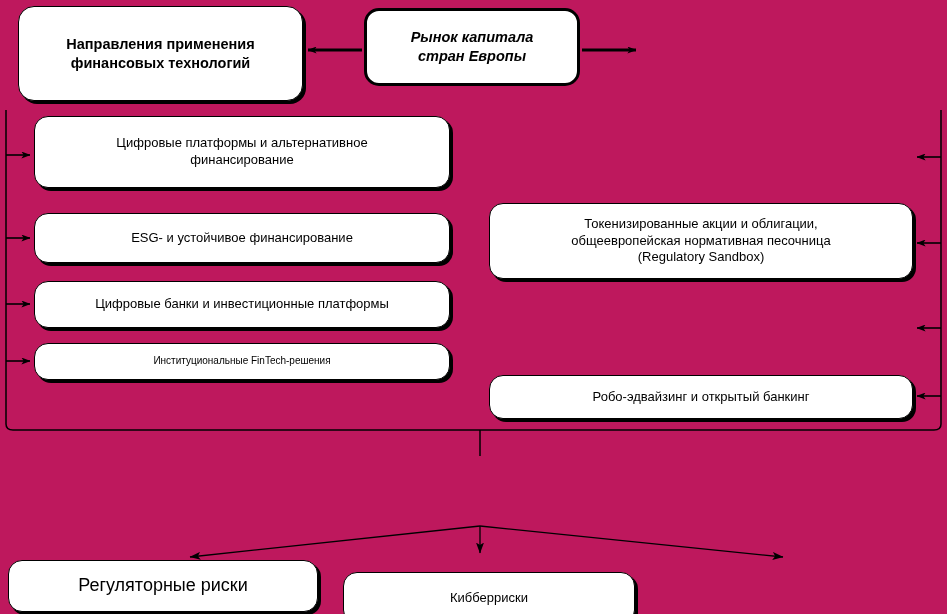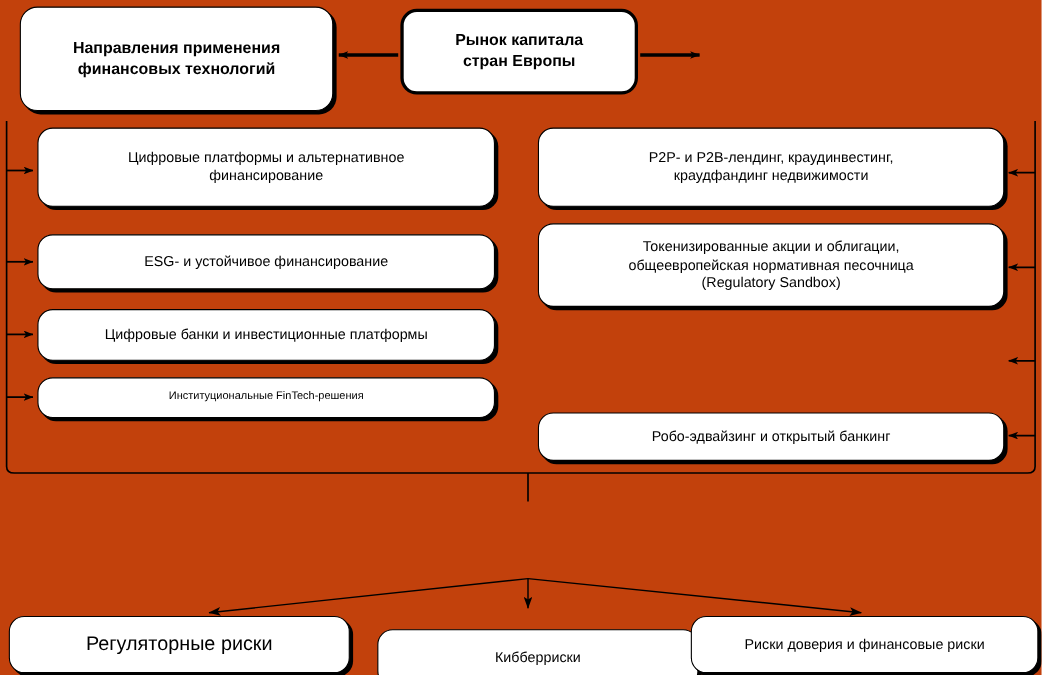--- a/index.html
+++ b/index.html
@@ -4,21 +4,21 @@
 <style>
   html, body {
     margin: 0;
     padding: 0;
     background: #ffffff;
   }
   #canvas {
     position: relative;
     width: 947px;
     height: 614px;
-    background: #c2410c;
+    background: #be185d;
     font-family: "Liberation Sans", "DejaVu Sans", sans-serif;
     overflow: hidden;
   }
   svg.layer {
     position: absolute;
     left: 0;
     top: 0;
     width: 947px;
     height: 614px;
     pointer-events: none;
@@ -37,20 +37,21 @@
     line-height: 1.28;
     padding: 2px 10px;
     z-index: 3;
   }
   .node.shadowed {
     box-shadow: 3px 3px 0 0 #000000;
   }
   .node.heavy {
     border-width: 3px;
     border-radius: 15px;
+    font-style: italic;
     font-weight: bold;
   }
   .node .txt {
     display: block;
     width: 100%;
     white-space: pre-line;
   }
   
   #top-left   { left: 18px;  top: 6px;   width: 285px; height: 95px;  font-size: 14.5px; font-weight: bold; border-radius: 16px; }
   #top-center { left: 364px; top: 8px;   width: 216px; height: 78px;  font-size: 14.5px; }
@@ -141,37 +142,30 @@
   <div class="node shadowed" id="l1">
     <span class="txt">ESG- и устойчивое финансирование</span>
   </div>
   <div class="node shadowed" id="l2">
     <span class="txt">Цифровые банки и инвестиционные платформы</span>
   </div>
   <div class="node shadowed" id="l3">
     <span class="txt">Институциональные FinTech-решения</span>
   </div>
 
-  <div class="node shadowed" id="r0">
-    <span class="txt">P2P- и P2B-лендинг, краудинвестинг,
-краудфандинг недвижимости</span>
-  </div>
   <div class="node shadowed" id="r1">
     <span class="txt">Токенизированные акции и облигации,
 общеевропейская нормативная песочница
 (Regulatory Sandbox)</span>
   </div>
   <div class="node shadowed" id="r3">
     <span class="txt">Робо-эдвайзинг и открытый банкинг</span>
   </div>
 
 
   <div class="node shadowed" id="b0">
     <span class="txt">Регуляторные риски</span>
   </div>
   <div class="node shadowed" id="b1">
     <span class="txt">Кибберриски</span>
   </div>
-  <div class="node shadowed" id="b2">
-    <span class="txt">Риски доверия и финансовые риски</span>
-  </div>
 
 </div>
 
 </body></html>

